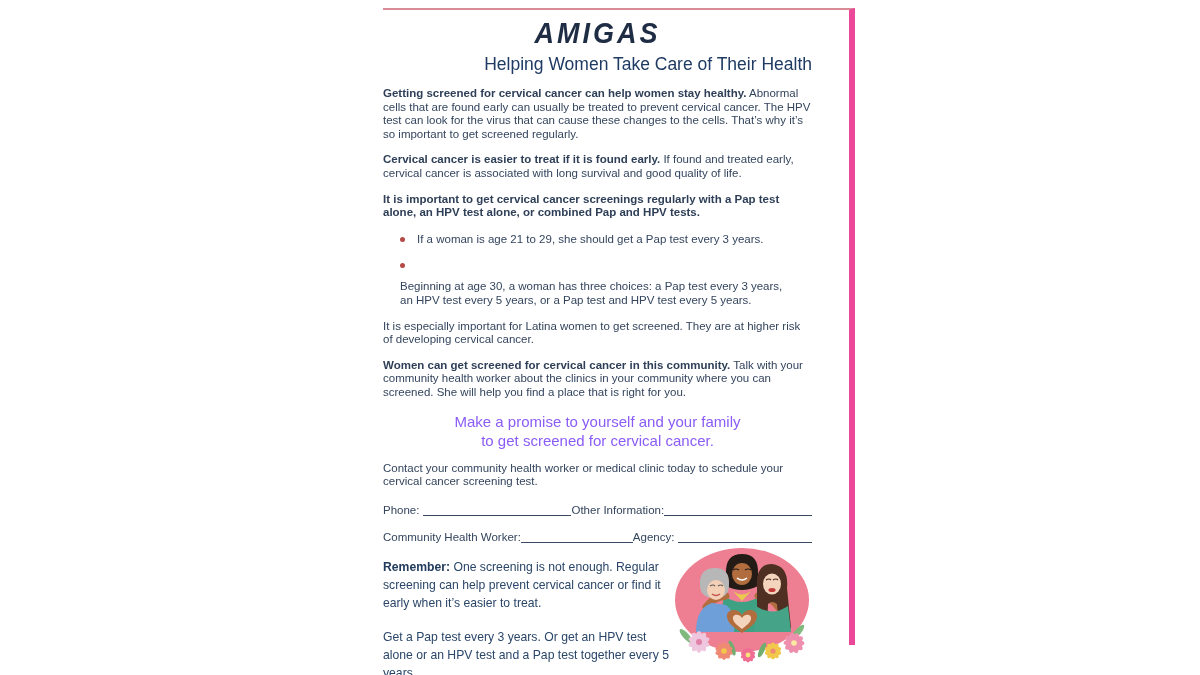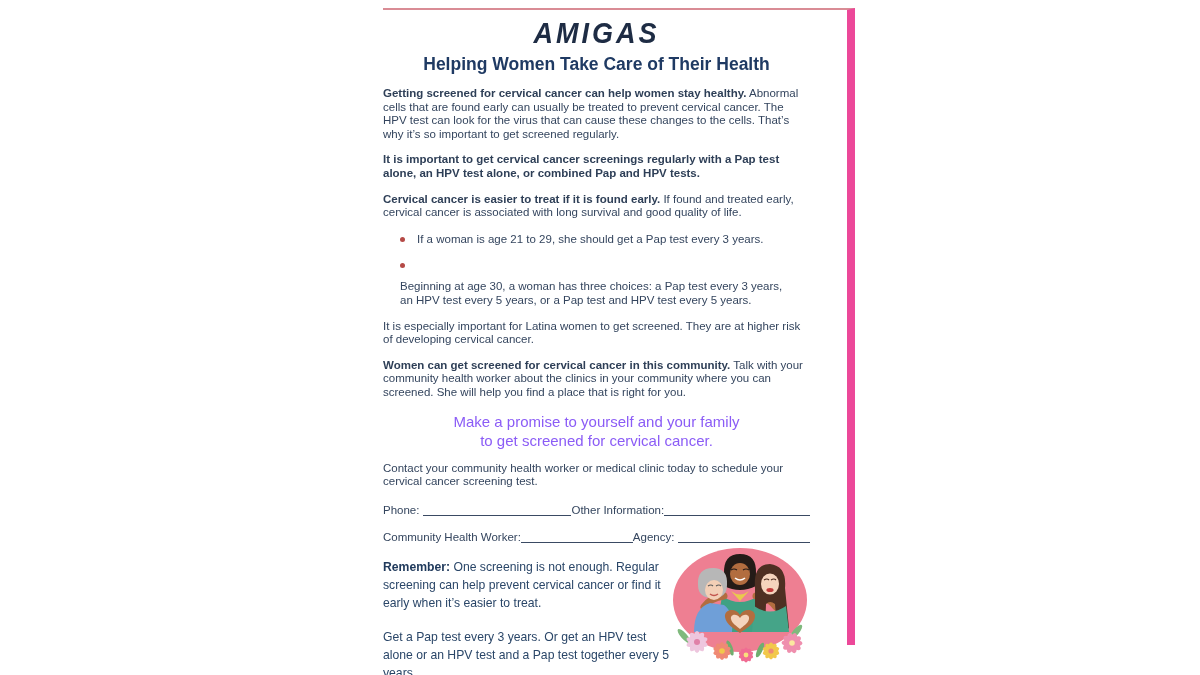--- a/index.html
+++ b/index.html
@@ -4,40 +4,40 @@
 <style>
   * { margin: 0; padding: 0; box-sizing: border-box; }
   html, body { width: 1200px; height: 675px; background: #ffffff; overflow: hidden; }
   body { font-family: "Liberation Sans", sans-serif; position: relative; }
 
   .page {
     position: absolute;
     left: 383px; top: 8px;
     width: 472px; height: 637px;
     border-top: 2px solid #d98c95;
-    border-right: 8px solid #ec4899;
+    border-right: 6px solid #ec4899;
     padding: 4px 37px 0 0;
     color: #34455e;
   }
 
   .title {
     text-align: center;
     font-size: 27px;
     font-weight: 700;
     font-style: italic;
     letter-spacing: 3px;
     color: #1e2c44;
     transform: scaleY(1.12);
     margin-top: 4px;
   }
 
   .subtitle {
-    text-align: center;
+    text-align: right;
     font-size: 17.5px;
-    font-weight: 700;
+    font-weight: 400;
     color: #1f3a63;
     margin-top: 5px;
     margin-bottom: 10px;
   }
 
   p.body-para {
     font-size: 11.5px;
     line-height: 13.6px;
     margin-top: 12px;
     color: #34455e;
@@ -106,23 +106,23 @@
 </head>
 <body>
 
 <div class="page">
 
   <div class="title">AMIGAS</div>
   <div class="subtitle">Helping Women Take Care of Their Health</div>
 
   <p class="body-para"><b>Getting screened for cervical cancer can help women stay healthy.</b><span> Abnormal cells that are found early can usually be treated to prevent cervical cancer. The HPV test can look for the virus that can cause these changes to the cells. That’s why it’s so important to get screened regularly.</span></p>
 
+  <p class="body-para"><b>Cervical cancer is easier to treat if it is found early.</b><span> If found and treated early, cervical cancer is associated with long survival and good quality of life.</span></p>
+
   <p class="body-para"><b>It is important to get cervical cancer screenings regularly with a Pap test alone, an HPV test alone, or combined Pap and HPV tests.</b><span></span></p>
-
-  <p class="body-para"><b>Cervical cancer is easier to treat if it is found early.</b><span> If found and treated early, cervical cancer is associated with long survival and good quality of life.</span></p>
 
   <ul class="bullet-list">
     <li>
         <span class="bullet-dot"></span>
         <span>If a woman is age 21 to 29, she should get a Pap test every 3 years.</span>
       </li>
     <li>
         <span class="bullet-dot"></span>
         <span>Beginning at age 30, a woman has three choices: a Pap test every 3 years, an HPV test every 5 years, or a Pap test and HPV test every 5 years.</span>
       </li>

